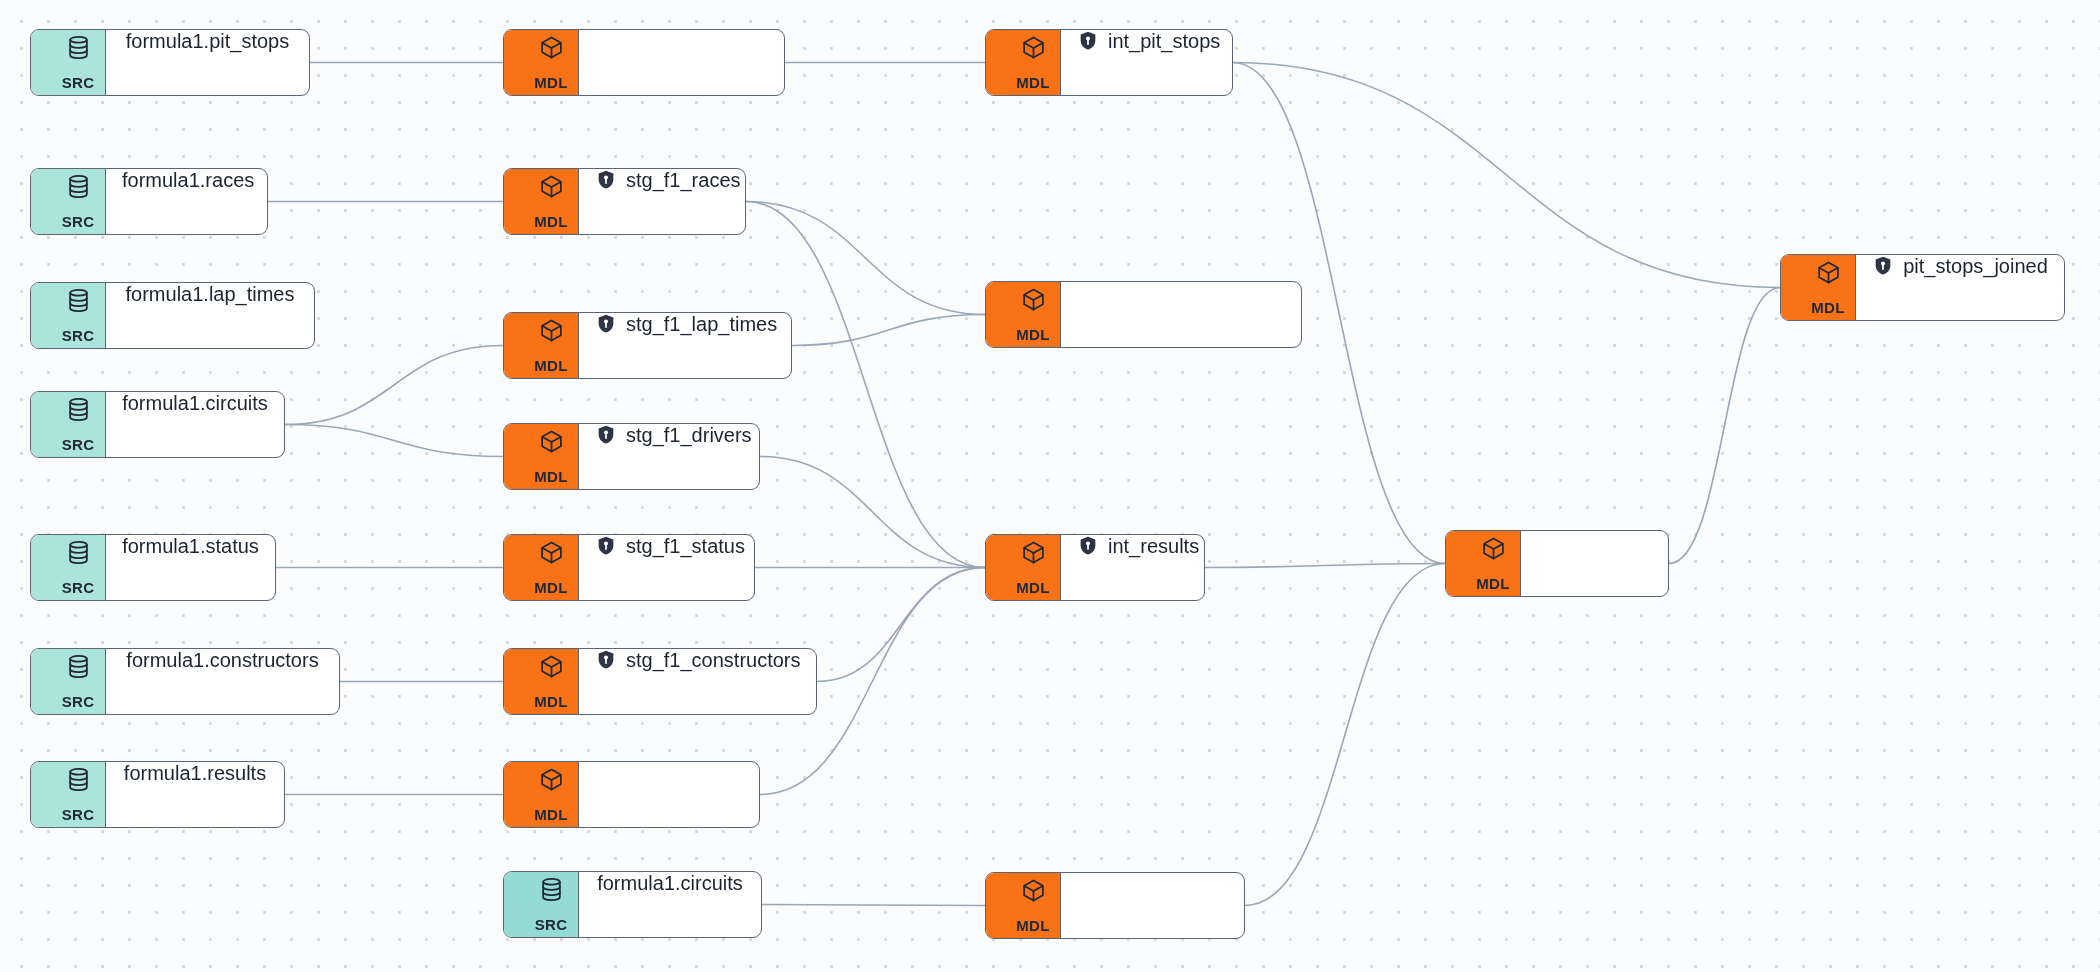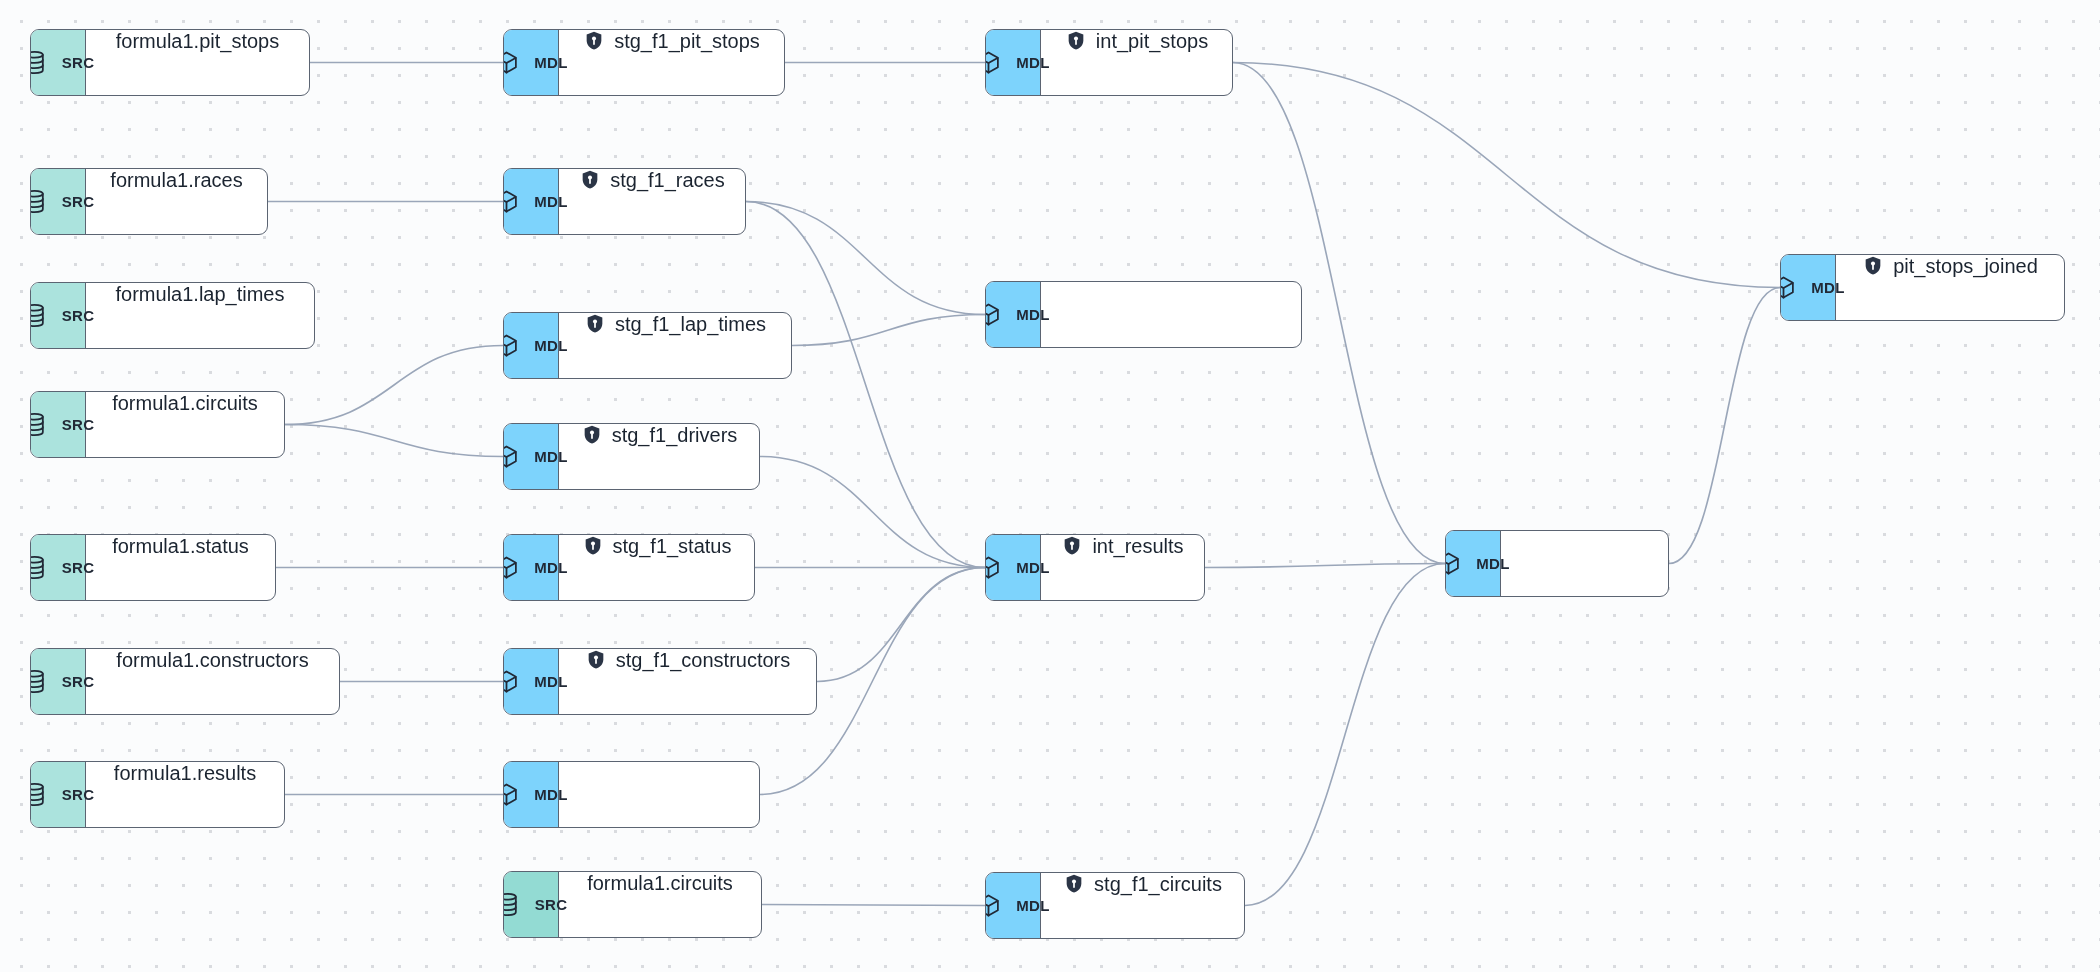--- a/index.html
+++ b/index.html
@@ -15,27 +15,28 @@
     background-position:8px 8px;
   }
   #edges{position:absolute;left:0;top:0;width:2100px;height:972px;}
   #edges path{fill:none;stroke:#9aa6b9;stroke-width:1.6px;}
   .node{
     position:absolute;display:flex;align-items:stretch;
     background:#ffffff;border:1.6px solid #5b6472;border-radius:9px;
     box-sizing:border-box;cursor:pointer;overflow:hidden;
   }
   .badge{
-    width:54px;flex:0 0 54px;display:flex;flex-direction:row;
+    width:54px;flex:0 0 54px;display:flex;flex-direction:column;
     align-items:center;justify-content:center;gap:15px;
     border-right:1.6px solid #5b6472;
+    padding-left:20px;
   }
   .badge.src{background:#abe3dd;}
   .badge.src.highlight{background:#93dbd3;}
-  .badge.mdl{background:#7dd3fc;}
+  .badge.mdl{background:#f97316;}
   .badge-label{
     font-size:15px;font-weight:600;color:#212936;letter-spacing:.3px;line-height:1;
   }
   .badge-icon{width:25px;height:25px;}
   .badge-icon svg{width:25px;height:25px;stroke:#212936;stroke-width:1.7;fill:none;
     stroke-linecap:round;stroke-linejoin:round;}
   .label-area{
     flex:1;display:flex;justify-content:center;
     padding:0 16px;gap:9px;white-space:nowrap;
   }
@@ -170,28 +171,20 @@
     </div>
     <div class="node" style="left: 503px; top: 29px; width: 282px; height: 67px;">
       <div class="badge mdl">
         <span class="badge-icon"><svg viewBox="0 0 24 24">
             <path d="M21 16.6V7.4L12 2.4l-9 5v9.2l9 5 9-5z"></path>
             <path d="M3.3 7.7 12 12.5l8.7-4.8"></path>
             <path d="M12 12.5v9.3"></path>
           </svg></span>
         <span class="badge-label">MDL</span>
       </div>
-      <div class="label-area">
-        <span><svg class="shield" viewBox="0 0 24 24">
-            <path d="M12 1.8 20 4.8v6.7c0 4.9-3.4 8.3-8 9.8-4.6-1.5-8-4.9-8-9.8V4.8z" fill="#2b3546"></path>
-            <circle cx="12" cy="9.3" r="2.2" fill="#ffffff"></circle>
-            <path d="M12 10.8v4.6" stroke="#ffffff" stroke-width="1.9" stroke-linecap="round" fill="none"></path>
-          </svg></span>
-        <span class="node-label">stg_f1_pit_stops</span>
-      </div>
     </div>
     <div class="node" style="left: 503px; top: 168px; width: 243px; height: 67px;">
       <div class="badge mdl">
         <span class="badge-icon"><svg viewBox="0 0 24 24">
             <path d="M21 16.6V7.4L12 2.4l-9 5v9.2l9 5 9-5z"></path>
             <path d="M3.3 7.7 12 12.5l8.7-4.8"></path>
             <path d="M12 12.5v9.3"></path>
           </svg></span>
         <span class="badge-label">MDL</span>
       </div>
@@ -347,28 +340,20 @@
       </div>
     </div>
     <div class="node" style="left: 985px; top: 872px; width: 260px; height: 67px;">
       <div class="badge mdl">
         <span class="badge-icon"><svg viewBox="0 0 24 24">
             <path d="M21 16.6V7.4L12 2.4l-9 5v9.2l9 5 9-5z"></path>
             <path d="M3.3 7.7 12 12.5l8.7-4.8"></path>
             <path d="M12 12.5v9.3"></path>
           </svg></span>
         <span class="badge-label">MDL</span>
-      </div>
-      <div class="label-area">
-        <span><svg class="shield" viewBox="0 0 24 24">
-            <path d="M12 1.8 20 4.8v6.7c0 4.9-3.4 8.3-8 9.8-4.6-1.5-8-4.9-8-9.8V4.8z" fill="#2b3546"></path>
-            <circle cx="12" cy="9.3" r="2.2" fill="#ffffff"></circle>
-            <path d="M12 10.8v4.6" stroke="#ffffff" stroke-width="1.9" stroke-linecap="round" fill="none"></path>
-          </svg></span>
-        <span class="node-label">stg_f1_circuits</span>
       </div>
     </div>
     <div class="node" style="left: 1445px; top: 530px; width: 224px; height: 67px;">
       <div class="badge mdl">
         <span class="badge-icon"><svg viewBox="0 0 24 24">
             <path d="M21 16.6V7.4L12 2.4l-9 5v9.2l9 5 9-5z"></path>
             <path d="M3.3 7.7 12 12.5l8.7-4.8"></path>
             <path d="M12 12.5v9.3"></path>
           </svg></span>
         <span class="badge-label">MDL</span>

